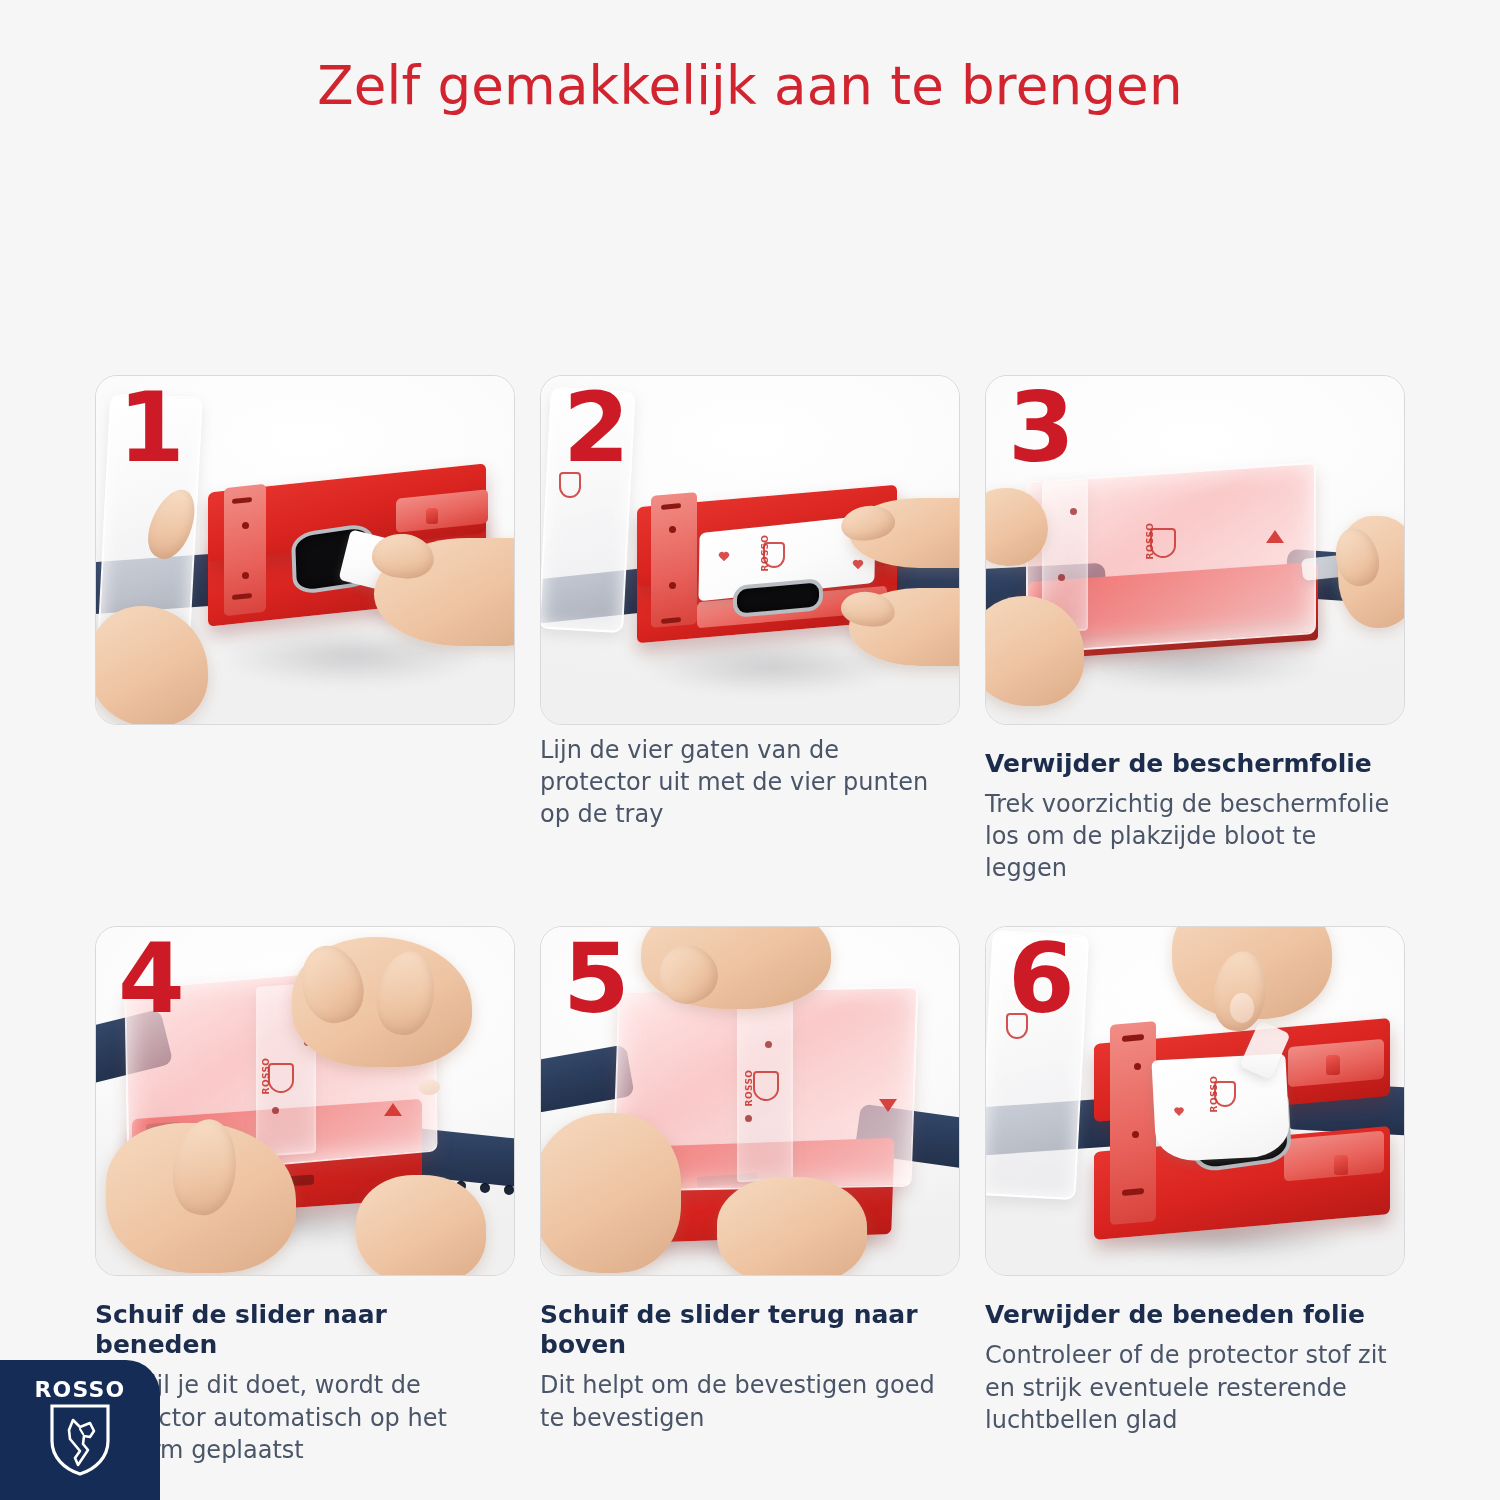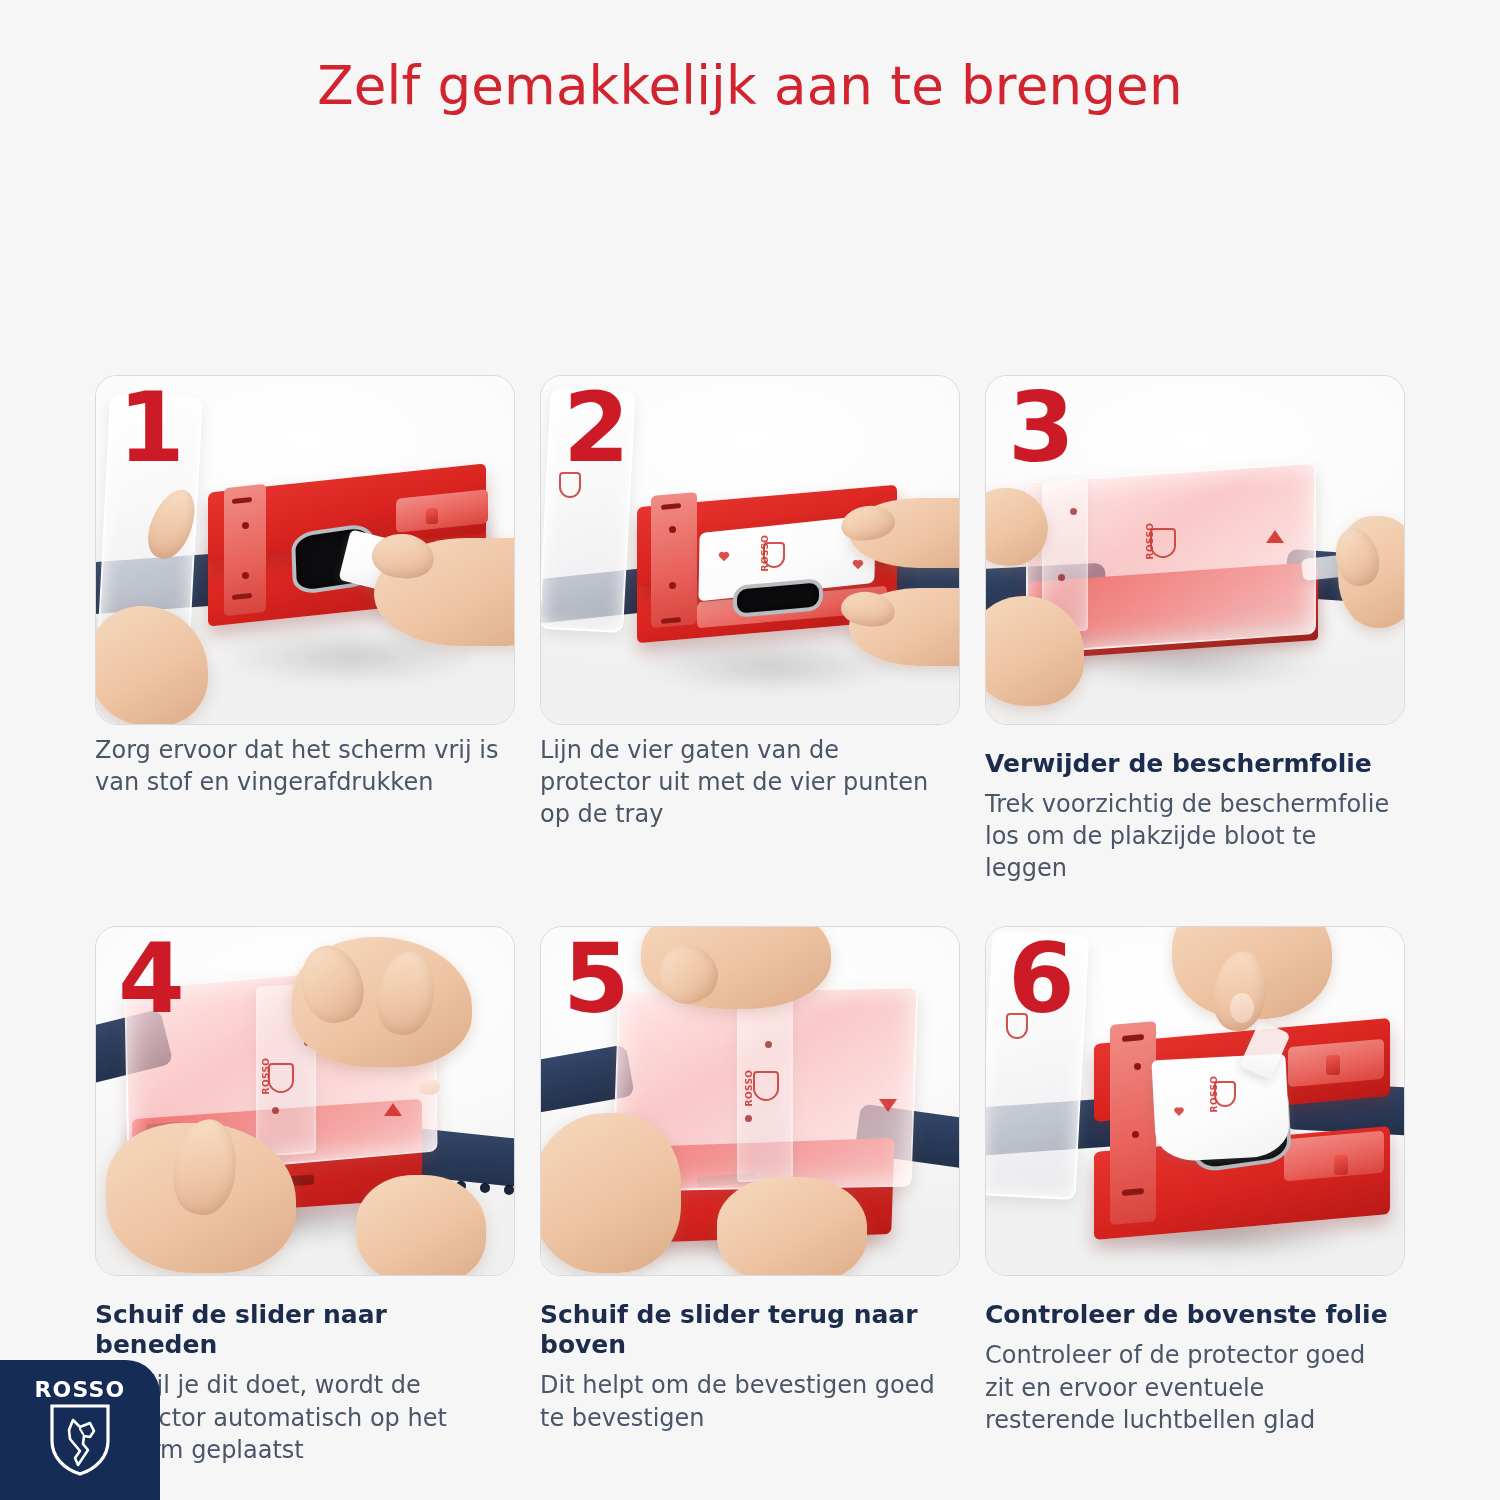--- a/index.html
+++ b/index.html
@@ -308,21 +308,20 @@
         <div class="sleeve" style="left:8px;top:20px;width:92px;height:250px;border-radius:10px;transform:skew(-6deg, 5deg) rotate(-3deg);"></div>
 
         <div class="hand" style="left:-8px;top:230px;width:120px;height:120px;border-radius:45% 55% 40% 50%;"></div>
         <div class="finger" style="left:56px;top:112px;width:40px;height:72px;transform:rotate(22deg);"></div>
 
         <div class="hand" style="left:278px;top:162px;width:180px;height:108px;border-radius:52% 20% 28% 48%;"></div>
         <div class="finger" style="left:276px;top:158px;width:62px;height:44px;transform:rotate(6deg);"></div>
       </div>
       <div class="step-number">1</div>
     </div>
-    <div class="step-desc">Zorg ervoor dat het scherm vrij is van stof en vingerafdrukken</div>
   </div>
 
   <div class="step">
     <div class="step-photo">
       <div class="scene">
         <div class="bg-table"></div>
         <div class="shadow-soft" style="left:100px;top:262px;width:260px;height:56px;"></div>
 
         <div class="band" style="left:-12px;top:196px;width:160px;height:44px;transform:rotate(-6deg);"></div>
         <div class="band" style="left:318px;top:188px;width:130px;height:46px;transform:rotate(6deg);"></div>
@@ -492,22 +491,22 @@
 
         <div class="sleeve" style="left:0px;top:6px;width:96px;height:264px;border-radius:10px;transform:skew(-6deg,6deg) rotate(-3deg);"></div>
         <div class="brand-shield" style="left:20px;top:86px;width:22px;height:26px;"></div>
 
         <div class="hand" style="left:186px;top:-38px;width:160px;height:130px;border-radius:46% 50% 44% 46%;"></div>
         <div class="finger" style="left:228px;top:24px;width:52px;height:80px;transform:rotate(8deg);"></div>
         <div class="nail" style="left:244px;top:66px;width:24px;height:30px;"></div>
       </div>
       <div class="step-number">6</div>
     </div>
-    <div class="step-title">Controleer de bovenste folie</div>
-    <div class="step-desc">Controleer of de protector goed zit en ervoor eventuele resterende luchtbellen glad</div>
+    <div class="step-title">Verwijder de beneden folie</div>
+    <div class="step-desc">Controleer of de protector stof zit en strijk eventuele resterende luchtbellen glad</div>
   </div>
 
 </div>
 
 <div class="logo-badge">
   <div class="logo-word">ROSSO</div>
   <span class="logo-shield">
     <svg width="62" height="74" viewBox="0 0 62 74" fill="none">
       <path d="M3 3 H59 V38 C59 54 47 66 31 71 C15 66 3 54 3 38 Z" stroke="#ffffff" stroke-width="3.2" fill="none"></path>
       <path d="M24 17 L31 24 L41 20 L45 28 L41 34 L35 33 L34 41 L39 47 L33 56 L29 62 L26 55 L31 48 L26 42 L21 36 L20 27 Z" stroke="#ffffff" stroke-width="2.6" fill="none" stroke-linejoin="round"></path>

